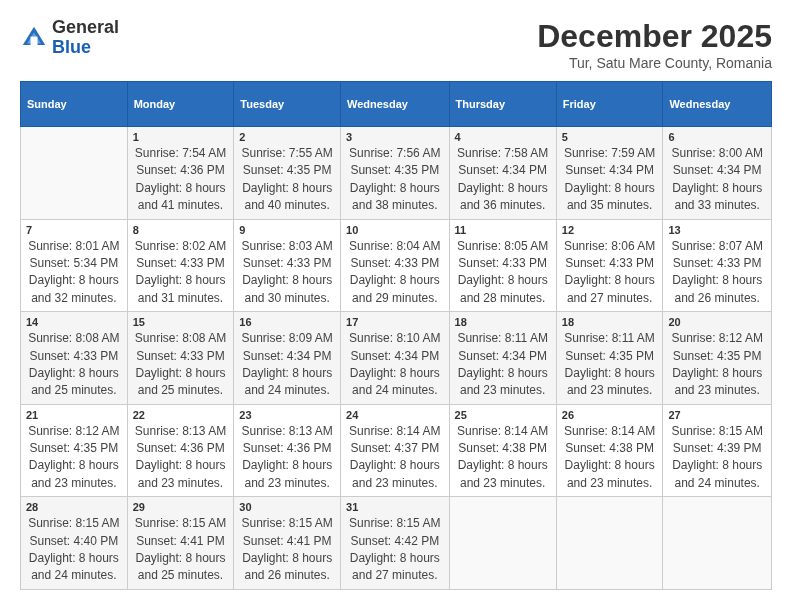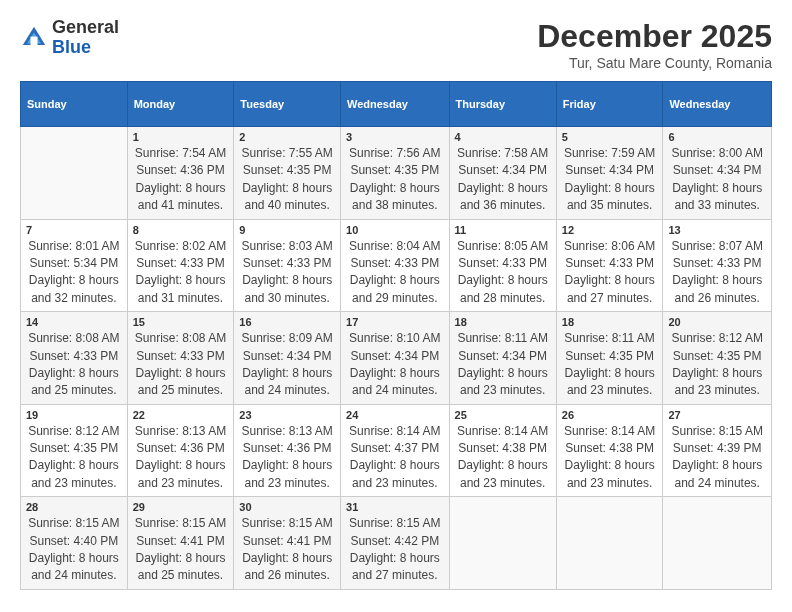--- a/index.html
+++ b/index.html
@@ -271,21 +271,21 @@
           <td>
             <span class="day-number">20</span>
             <div class="day-info">Sunrise: 8:12 AM
 Sunset: 4:35 PM
 Daylight: 8 hours
 and 23 minutes.</div>
           </td>
         </tr>
         <tr>
           <td>
-            <span class="day-number">19</span>
+            <span class="day-number">21</span>
             <div class="day-info">Sunrise: 8:12 AM
 Sunset: 4:35 PM
 Daylight: 8 hours
 and 23 minutes.</div>
           </td>
           <td>
             <span class="day-number">22</span>
             <div class="day-info">Sunrise: 8:13 AM
 Sunset: 4:36 PM
 Daylight: 8 hours

